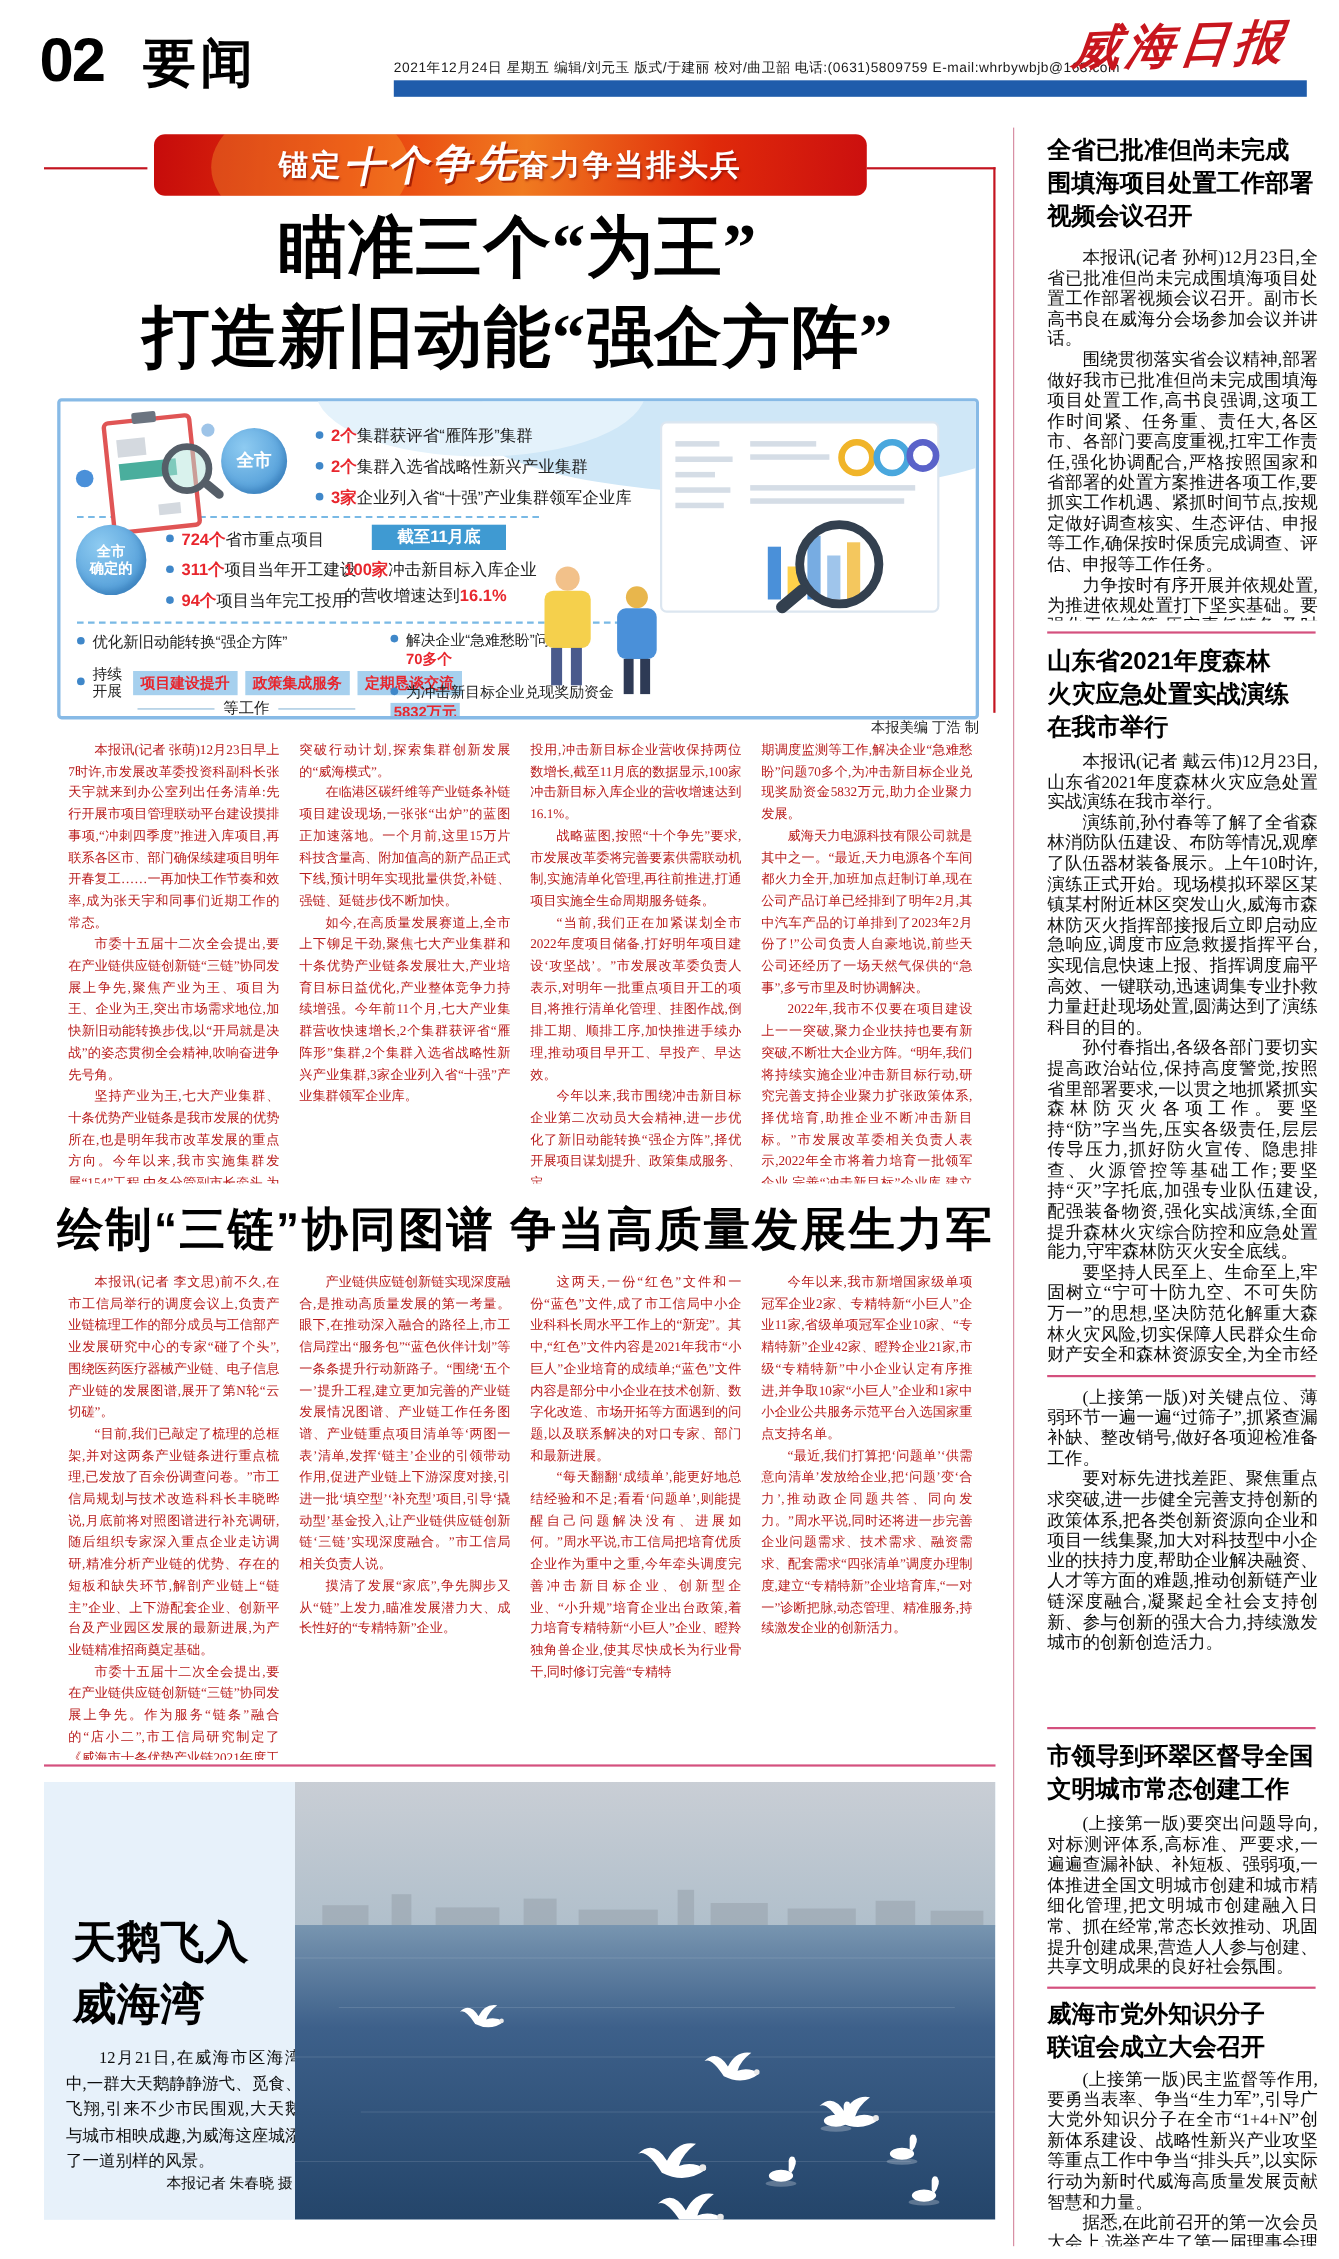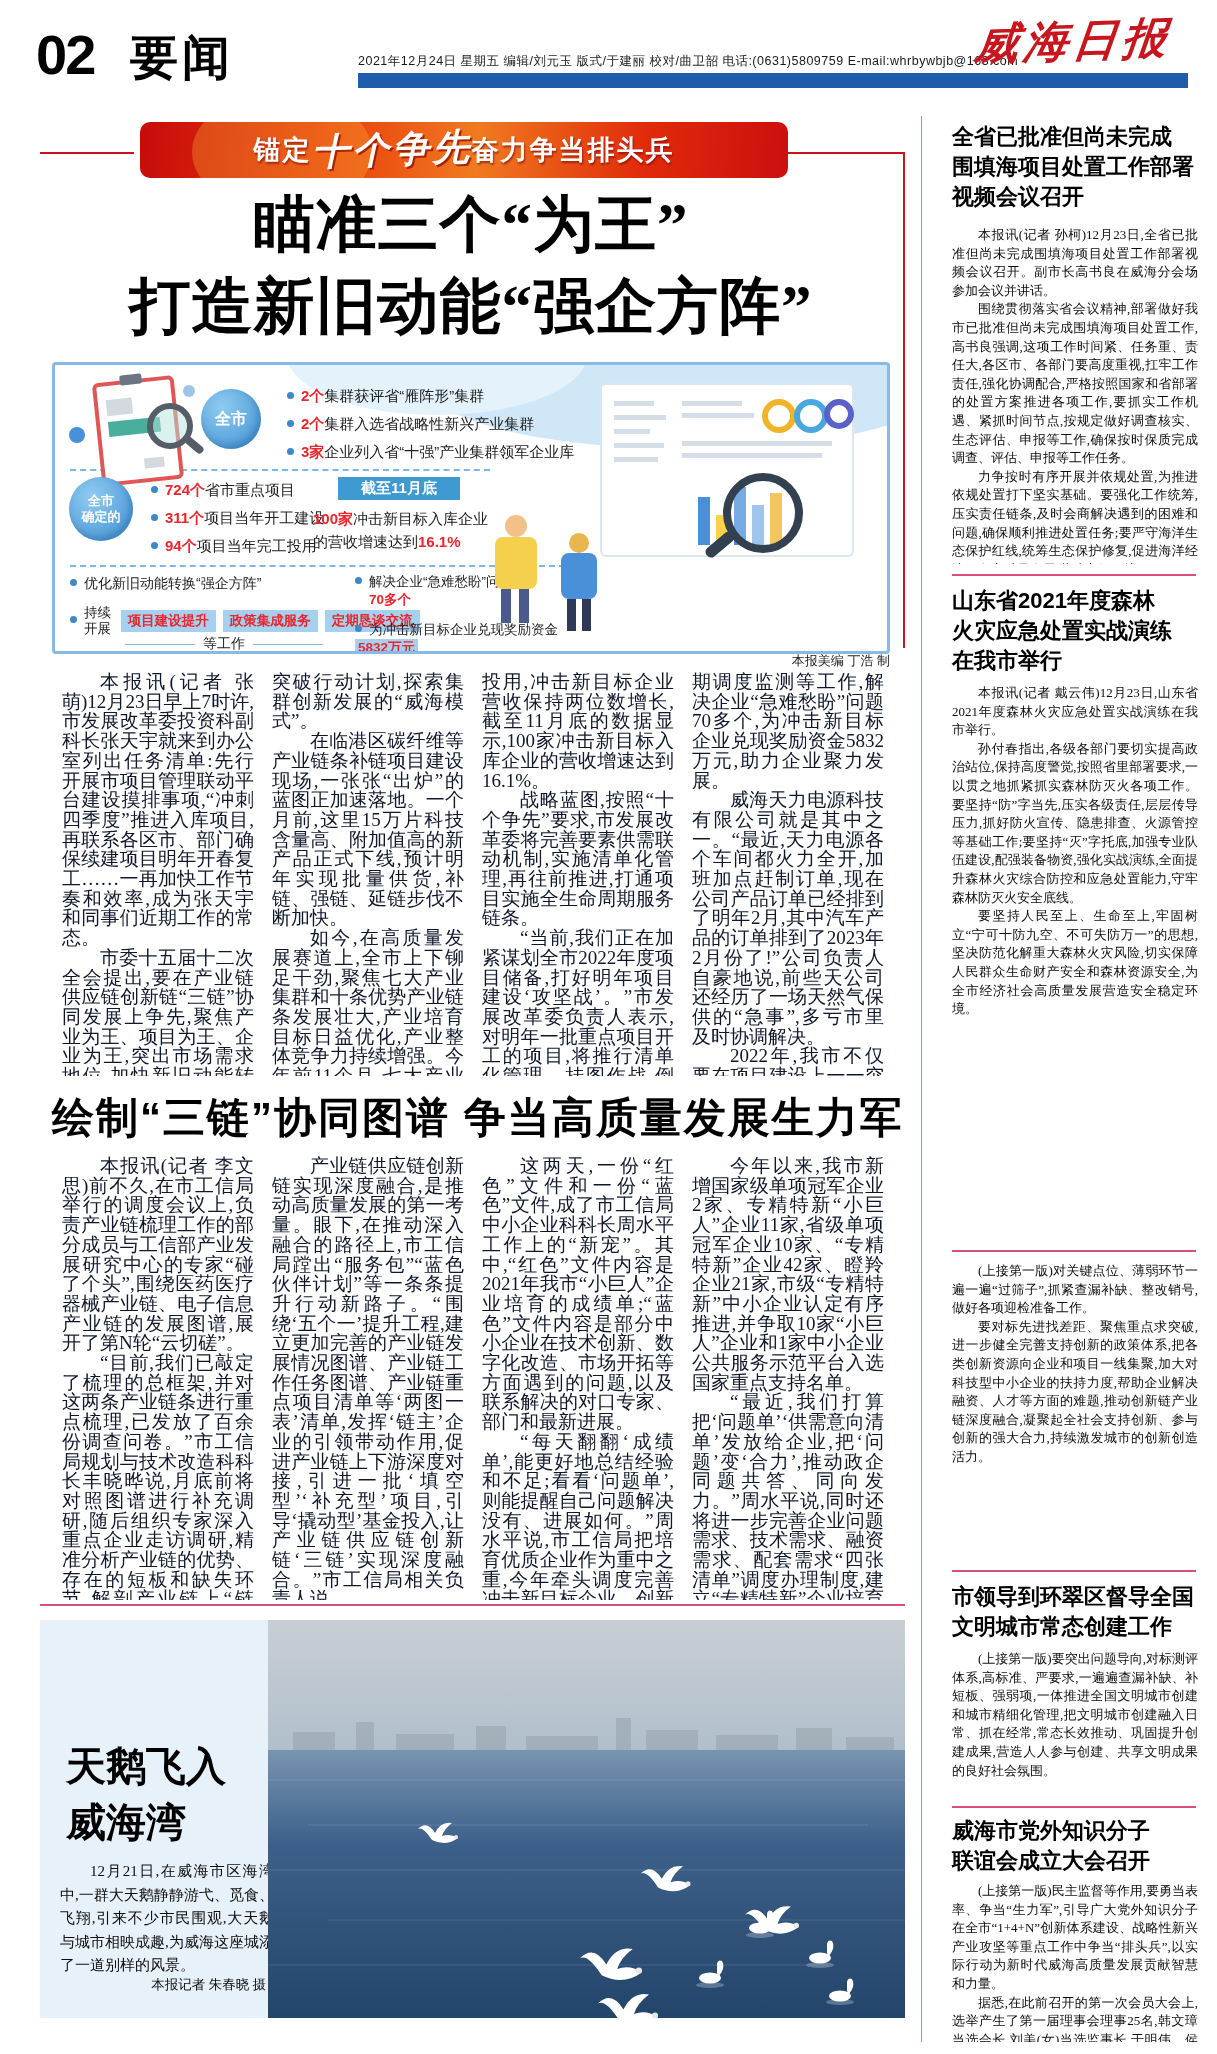--- a/index.html
+++ b/index.html
@@ -81,40 +81,40 @@
   .mag-b:after{content:"";position:absolute;left:-28px;top:58px;width:34px;height:11px;background:#33404f;
          border-radius:5px;transform:rotate(-40deg);}
   .psn{position:absolute;z-index:3;}
   .psn .hd{position:absolute;border-radius:50%;}
   .psn .bd{position:absolute;border-radius:8px;}
   .psn .lg{position:absolute;}
 
   .credit-sm{font-size:13px;color:#222;}
 
   
-  .col{position:absolute;width:192px;font-family:"Liberation Serif",serif;font-size:19px;
-       line-height:19.7px;text-align:justify;color:#0f172a;overflow:hidden;}
+  .col{position:absolute;width:192px;font-family:"Liberation Serif",serif;font-size:12px;
+       line-height:19.7px;text-align:justify;color:#b91c1c;overflow:hidden;}
   .col p{margin:0;text-indent:2em;}
   .col p.cont{text-indent:0;}
 
   .headline2{left:52px;top:1090px;width:838px;text-align:center;font-weight:900;font-size:42px;
              color:#000;letter-spacing:2px;white-space:nowrap;}
 
   
   .photo-block{left:40px;top:1620px;width:865px;height:398px;background:#e7f1fa;}
   .ph-title{position:absolute;left:26px;top:118px;font-weight:900;font-size:40px;line-height:56px;color:#000;}
   .ph-body{position:absolute;left:20px;top:240px;width:214px;font-family:"Liberation Serif",serif;
            font-size:15px;line-height:23.5px;text-align:justify;color:#0d0d0d;text-indent:2em;}
   .ph-credit{position:absolute;left:20px;top:356px;width:206px;text-align:right;font-size:13.5px;color:#111;
              font-family:"Liberation Serif",serif;}
   .ph-img{position:absolute;left:228px;top:0;width:637px;height:398px;overflow:hidden;}
 
   
   .r-title{left:952px;width:246px;font-weight:900;font-size:22px;line-height:30px;color:#000;}
-  .r-body{left:952px;width:246px;font-family:"Liberation Serif",serif;font-size:13px;line-height:18.6px;
+  .r-body{left:952px;width:246px;font-family:"Liberation Serif",serif;font-size:16px;line-height:18.6px;
           text-align:justify;color:#0d0d0d;overflow:hidden;}
   .r-body p{margin:0;text-indent:2em;}
 </style>
 </head>
 <body>
 
 <div id="page">
 
   <div class="abs mh-num">02</div>
   <div class="abs mh-sec">要闻</div>
@@ -369,20 +369,21 @@
 
   <div class="abs pink-hl" style="left:952px;top:574px;width:244px;"></div>
 
   <div class="abs r-title" style="top:586px;">
     <div>山东省2021年度森林</div>
     <div>火灾应急处置实战演练</div>
     <div>在我市举行</div>
   </div>
   <div class="abs r-body" style="top:684px;height:556px;">
     <p>本报讯(记者 戴云伟)12月23日,山东省2021年度森林火灾应急处置实战演练在我市举行。</p>
+    <p>演练前,孙付春等了解了全省森林消防队伍建设、布防等情况,观摩了队伍器材装备展示。上午10时许,演练正式开始。现场模拟环翠区某镇某村附近林区突发山火,威海市森林防灭火指挥部接报后立即启动应急响应,调度市应急救援指挥平台,实现信息快速上报、指挥调度扁平高效、一键联动,迅速调集专业扑救力量赶赴现场处置,圆满达到了演练科目的目的。</p>
     <p>孙付春指出,各级各部门要切实提高政治站位,保持高度警觉,按照省里部署要求,一以贯之地抓紧抓实森林防灭火各项工作。要坚持“防”字当先,压实各级责任,层层传导压力,抓好防火宣传、隐患排查、火源管控等基础工作;要坚持“灭”字托底,加强专业队伍建设,配强装备物资,强化实战演练,全面提升森林火灾综合防控和应急处置能力,守牢森林防灭火安全底线。</p>
     <p>要坚持人民至上、生命至上,牢固树立“宁可十防九空、不可失防万一”的思想,坚决防范化解重大森林火灾风险,切实保障人民群众生命财产安全和森林资源安全,为全市经济社会高质量发展营造安全稳定环境。</p>
   </div>
 
   <div class="abs pink-hl" style="left:952px;top:1250px;width:244px;"></div>
 
   <div class="abs r-body" style="top:1262px;height:298px;">
     <p>(上接第一版)对关键点位、薄弱环节一遍一遍“过筛子”,抓紧查漏补缺、整改销号,做好各项迎检准备工作。</p>
     <p>要对标先进找差距、聚焦重点求突破,进一步健全完善支持创新的政策体系,把各类创新资源向企业和项目一线集聚,加大对科技型中小企业的扶持力度,帮助企业解决融资、人才等方面的难题,推动创新链产业链深度融合,凝聚起全社会支持创新、参与创新的强大合力,持续激发城市的创新创造活力。</p>
   </div>

